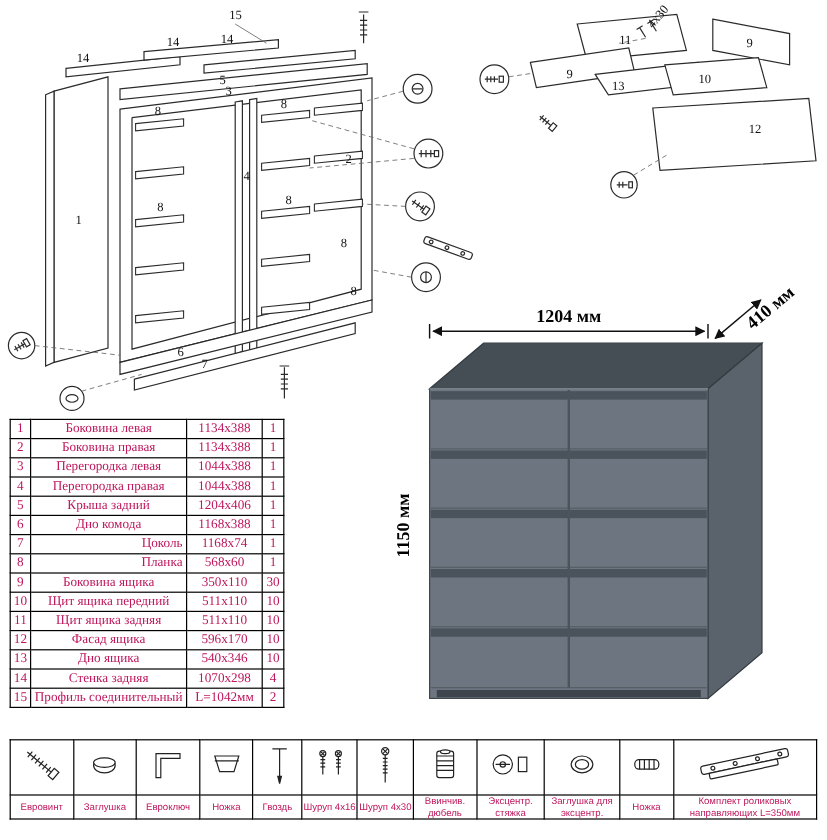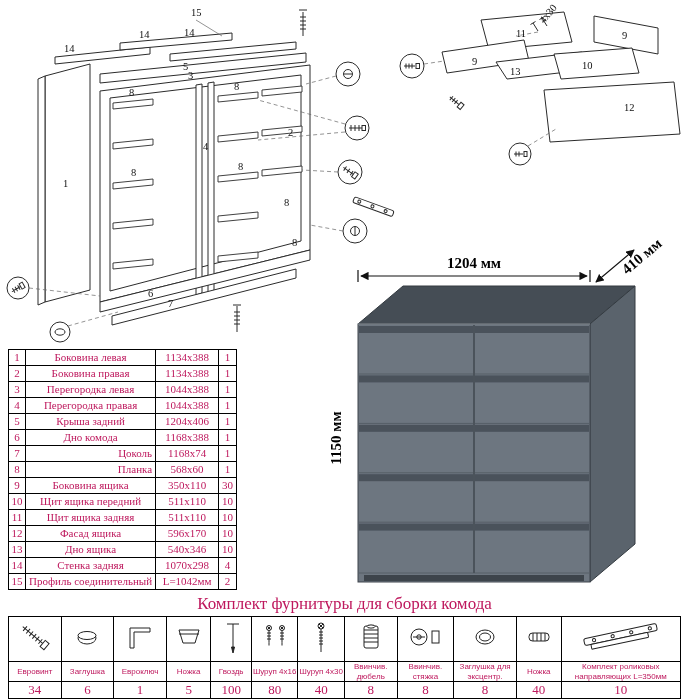--- a/index.html
+++ b/index.html
@@ -319,21 +319,20 @@
       <line x1="260" y1="32" x2="260" y2="44"></line>
     </g>
     <text x="144" y="30" text-anchor="middle" font-size="15" font-weight="bold">1204 мм</text>
 
     <line x1="266" y1="44" x2="304" y2="12" stroke="#111" stroke-width="1.2" marker-start="url(#ah)" marker-end="url(#ah)"></line>
     <text x="315" y="22" text-anchor="middle" font-size="15" font-weight="bold" transform="rotate(-40 315 22)">410 мм</text>
 
     <text x="11" y="200" text-anchor="middle" font-size="15" font-weight="bold" transform="rotate(-90 11 200)">1150 мм</text>
   </svg>
 
-  <div class="title">Комплект фурнитуры для сборки комода</div>
 
   <table class="hw abs" style="left:8px;top:616px;width:673px">
     <colgroup>
       <col style="width:52px">
         <col style="width:52px">
         <col style="width:52px">
         <col style="width:44px">
       <col style="width:40px">
         <col style="width:46px">
         <col style="width:46px">
@@ -431,35 +430,21 @@
       </tr>
       <tr class="rl">
         <td>Евровинт</td>
         <td>Заглушка</td>
         <td>Евроключ</td>
         <td>Ножка</td>
         <td>Гвоздь</td>
         <td>Шуруп 4x16</td>
         <td>Шуруп 4x30</td>
         <td>Ввинчив. дюбель</td>
-        <td>Ввинчив. стяжка</td>
+        <td>Эксцентр. стяжка</td>
         <td>Заглушка для эксцентр.</td>
         <td>Ножка</td>
         <td>Комплект роликовых направляющих L=350мм</td>
       </tr>
-      <tr class="rq">
-        <td>34</td>
-        <td>6</td>
-        <td>1</td>
-        <td>5</td>
-        <td>100</td>
-        <td>80</td>
-        <td>40</td>
-        <td>8</td>
-        <td>8</td>
-        <td>8</td>
-        <td>40</td>
-        <td>10</td>
-      </tr>
     </tbody>
   </table>
 
 </div>
 
 </body></html>

